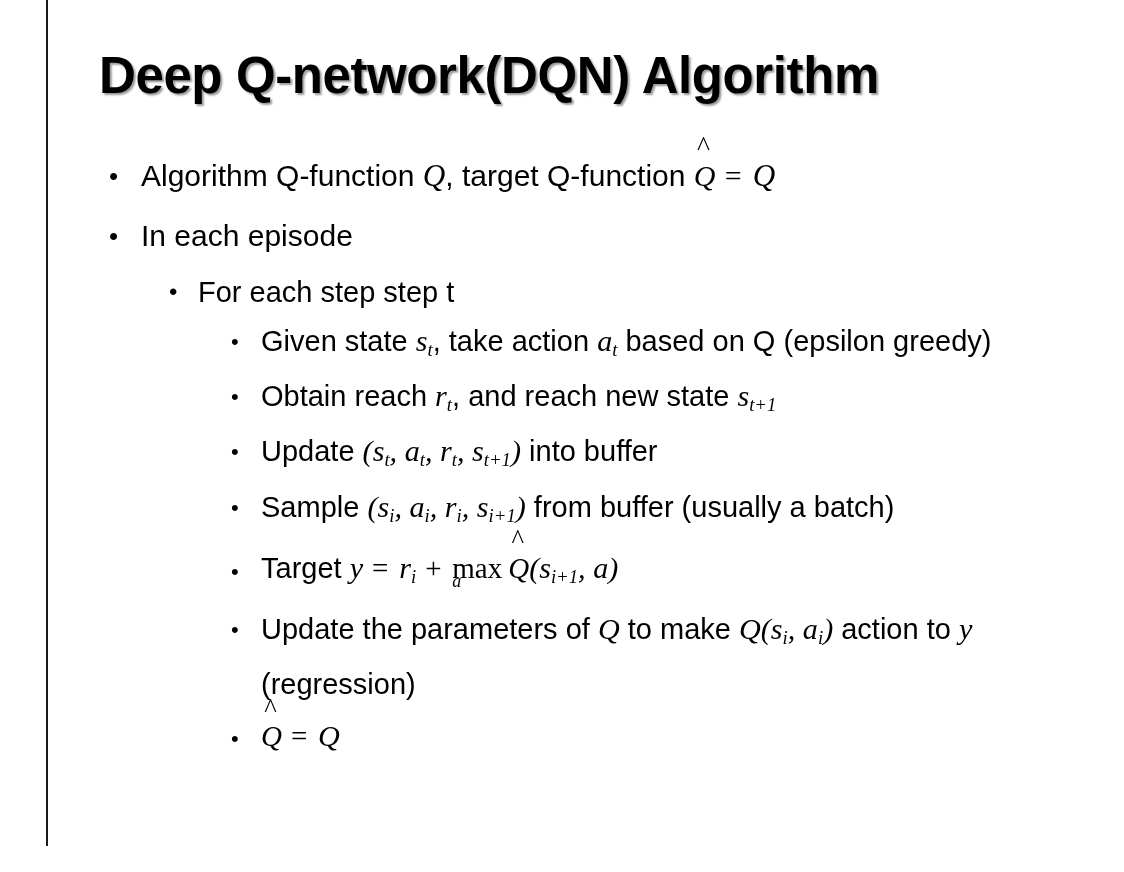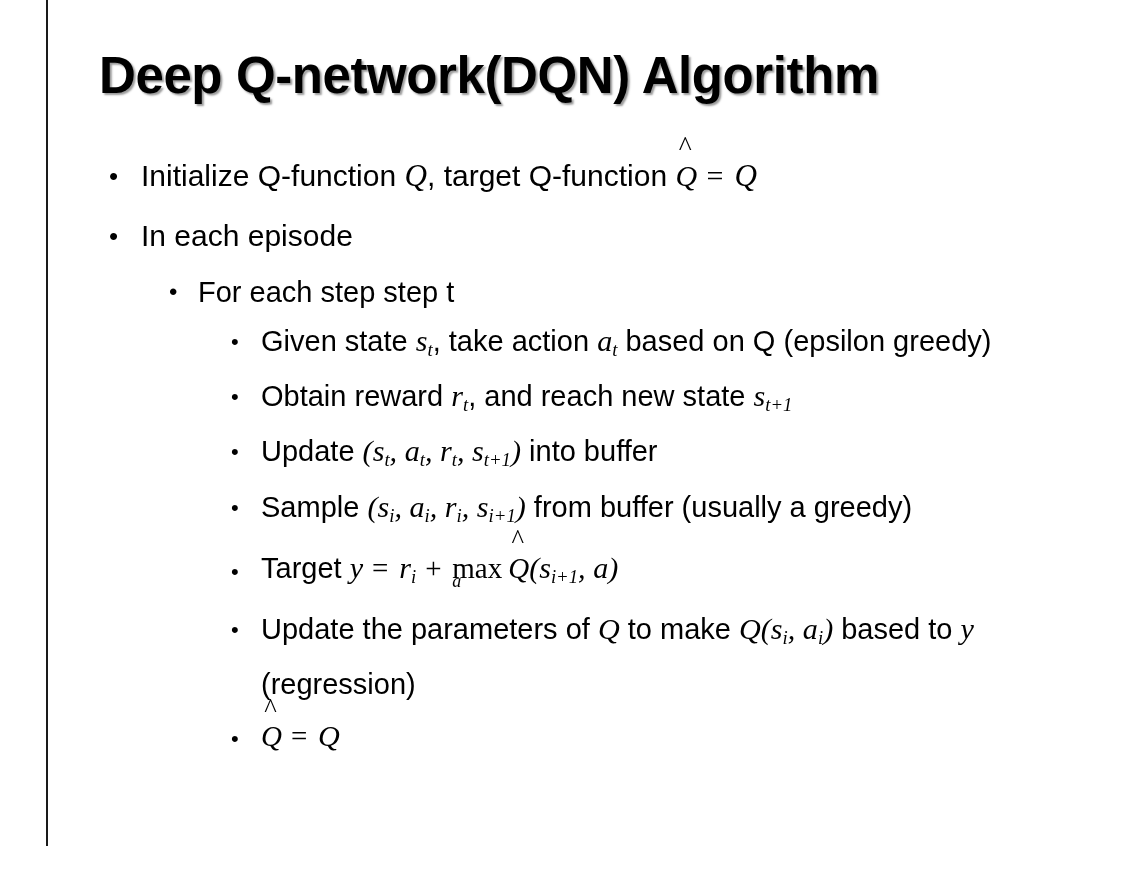--- a/index.html
+++ b/index.html
@@ -154,61 +154,61 @@
 <div id="slide">
 
   <div id="left-rule"></div>
 
   <div id="title">Deep Q-network(DQN) Algorithm</div>
 
   <div id="body">
 
     <div class="bullet-row lvl1">
       <span class="dot">•</span>
-      <span class="txt"><span>Initialize Q-function </span><span class="math">Q</span><span>, target Q-function </span><span class="hatted"><span class="hat">^</span><span>Q</span></span><span class="math-up sp">&nbsp;<span>=</span>&nbsp;</span><span class="math">Q</span></span>
+      <span class="txt"><span>Algorithm Q-function </span><span class="math">Q</span><span>, target Q-function </span><span class="hatted"><span class="hat">^</span><span>Q</span></span><span class="math-up sp">&nbsp;<span>=</span>&nbsp;</span><span class="math">Q</span></span>
     </div>
 
     <div class="bullet-row lvl1">
       <span class="dot">•</span>
       <span class="txt">In each episode</span>
     </div>
 
     <div class="bullet-row lvl2">
       <span class="dot">•</span>
       <span class="txt">For each step step t</span>
     </div>
 
     <div class="bullet-row lvl3">
       <span class="dot">•</span>
       <span class="txt"><span>Given state </span><span class="math"><span>s</span><sub>t</sub></span><span>, take action </span><span class="math"><span>a</span><sub>t</sub></span><span> based on Q (epsilon greedy)</span></span>
     </div>
 
     <div class="bullet-row lvl3">
       <span class="dot">•</span>
-      <span class="txt"><span>Obtain reward </span><span class="math"><span>r</span><sub>t</sub></span><span>, and reach new state </span><span class="math"><span>s</span><sub>t+1</sub></span></span>
+      <span class="txt"><span>Obtain reach </span><span class="math"><span>r</span><sub>t</sub></span><span>, and reach new state </span><span class="math"><span>s</span><sub>t+1</sub></span></span>
     </div>
 
     <div class="bullet-row lvl3">
       <span class="dot">•</span>
       <span class="txt"><span>Update </span><span class="math"><span>(</span><span>s</span><sub>t</sub><span>, </span><span>a</span><sub>t</sub><span>, </span><span>r</span><sub>t</sub><span>, </span><span>s</span><sub>t+1</sub><span>)</span></span><span> into buffer</span></span>
     </div>
 
     <div class="bullet-row lvl3">
       <span class="dot">•</span>
-      <span class="txt"><span>Sample </span><span class="math"><span>(</span><span>s</span><sub>i</sub><span>, </span><span>a</span><sub>i</sub><span>, </span><span>r</span><sub>i</sub><span>, </span><span>s</span><sub>i+1</sub><span>)</span></span><span> from buffer (usually a greedy)</span></span>
+      <span class="txt"><span>Sample </span><span class="math"><span>(</span><span>s</span><sub>i</sub><span>, </span><span>a</span><sub>i</sub><span>, </span><span>r</span><sub>i</sub><span>, </span><span>s</span><sub>i+1</sub><span>)</span></span><span> from buffer (usually a batch)</span></span>
     </div>
 
     <div class="bullet-row lvl3" style="line-height:58px;">
       <span class="dot" style="top:4px;">•</span>
       <span class="txt"><span>Target </span><span class="math">y</span><span class="math-up sp">&nbsp;<span>=</span>&nbsp;</span><span class="math"><span>r</span><sub>i</sub></span><span class="math-up sp">&nbsp;<span>+</span>&nbsp;</span><span class="oplimit"><span class="op">max</span><span class="lim">a</span></span><span class="hatted" style="margin-left:6px;"><span class="hat">^</span><span>Q</span></span><span class="math"><span>(</span><span>s</span><sub>i+1</sub><span>, </span><span>a</span><span>)</span></span></span>
     </div>
 
     <div class="bullet-row lvl3">
       <span class="dot">•</span>
-      <span class="txt"><span>Update the parameters of </span><span class="math">Q</span><span> to make </span><span class="math"><span>Q</span><span>(</span><span>s</span><sub>i</sub><span>, </span><span>a</span><sub>i</sub><span>)</span></span><span> based to </span><span class="math">y</span><span> (regression)</span></span>
+      <span class="txt"><span>Update the parameters of </span><span class="math">Q</span><span> to make </span><span class="math"><span>Q</span><span>(</span><span>s</span><sub>i</sub><span>, </span><span>a</span><sub>i</sub><span>)</span></span><span> action to </span><span class="math">y</span><span> (regression)</span></span>
     </div>
 
     <div class="bullet-row lvl3" style="line-height:56px;">
       <span class="dot" style="top:3px;">•</span>
       <span class="txt"><span class="hatted"><span class="hat">^</span><span>Q</span></span><span class="math-up sp">&nbsp;<span>=</span>&nbsp;</span><span class="math">Q</span></span>
     </div>
 
   </div>
 </div>
 

